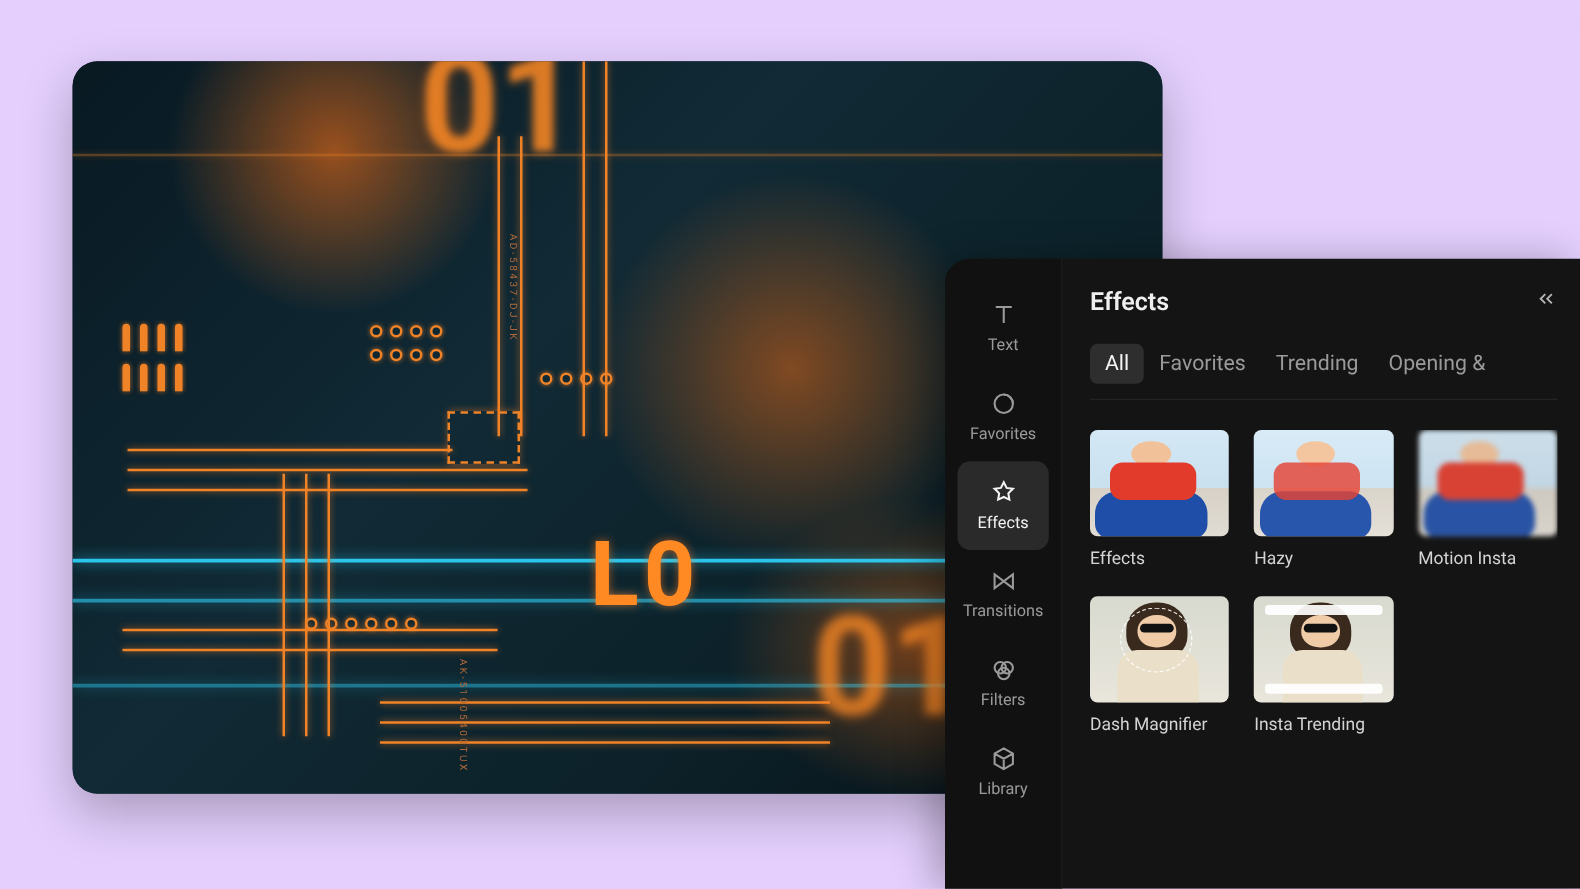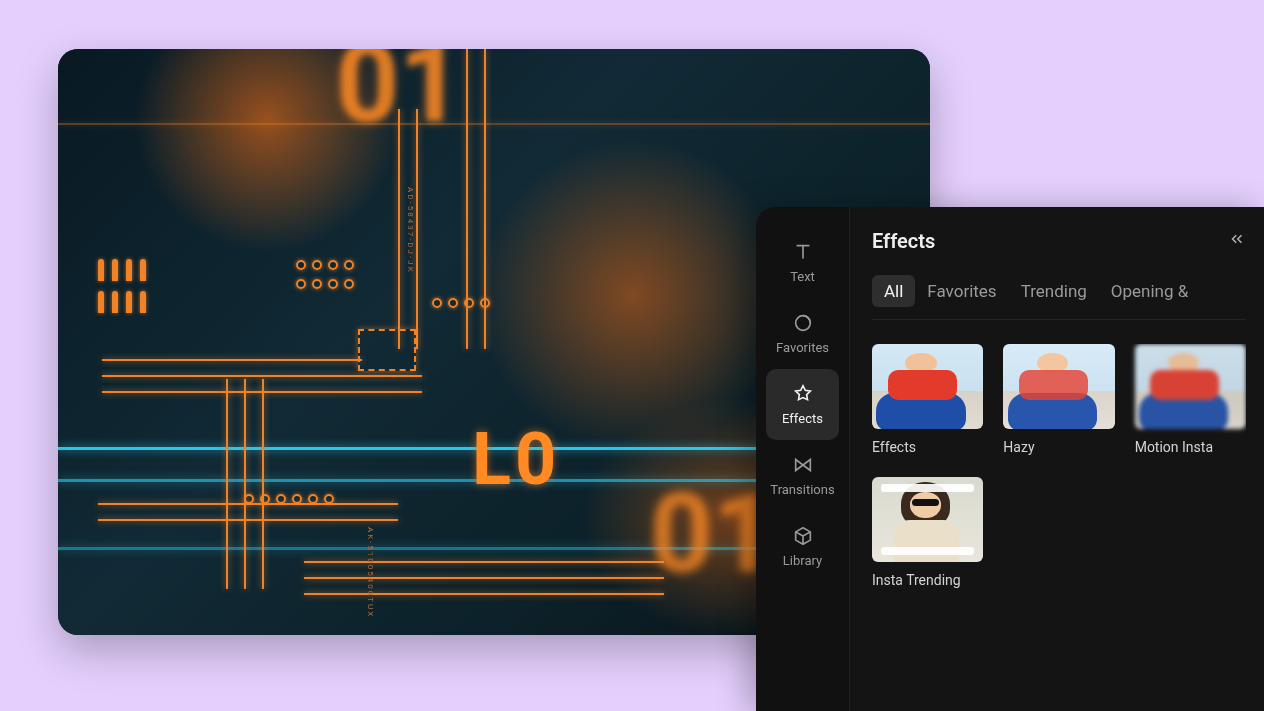--- a/index.html
+++ b/index.html
@@ -236,20 +236,28 @@
       <span>Effects</span>
     </div>
     <div class="side-item">
       <svg viewBox="0 0 24 24" fill="none" stroke="currentColor" stroke-width="1.8">
           <path d="M4 6l8 6-8 6zM20 6l-8 6 8 6z"></path>
         </svg>
       <span>Transitions</span>
     </div>
     <div class="side-item">
       <svg viewBox="0 0 24 24" fill="none" stroke="currentColor" stroke-width="1.8">
+          <circle cx="9" cy="10" r="5"></circle>
+          <circle cx="15" cy="10" r="5"></circle>
+          <circle cx="12" cy="15" r="5"></circle>
+        </svg>
+      <span>Filters</span>
+    </div>
+    <div class="side-item">
+      <svg viewBox="0 0 24 24" fill="none" stroke="currentColor" stroke-width="1.8">
           <path d="M12 3l8 4.5v9L12 21l-8-4.5v-9zM4 7.5l8 4.5 8-4.5M12 12v9"></path>
         </svg>
       <span>Library</span>
     </div>
   </div>
 
   <div class="content">
 
     <div class="panel-header">
       <div class="panel-title">Effects</div>
@@ -285,20 +293,30 @@
       </div>
 
       <div class="card">
         <div class="thumb t-person t-motion">
             <div class="legs"></div>
           </div>
         <div class="card-label">Motion Insta</div>
       </div>
 
 
+      <div class="card">
+        <div class="thumb t-woman">
+          <div class="hair"></div>
+            <div class="face"></div>
+            <div class="glasses"></div>
+            <div class="body"></div>
+          <div class="overlay-circle"></div>
+        </div>
+        <div class="card-label">Dash Magnifier</div>
+      </div>
 
       <div class="card">
         <div class="thumb t-woman">
           <div class="hair"></div>
             <div class="face"></div>
             <div class="glasses"></div>
             <div class="body"></div>
           <div class="overlay-bars"></div>
             <div class="overlay-bars2"></div>
         </div>

